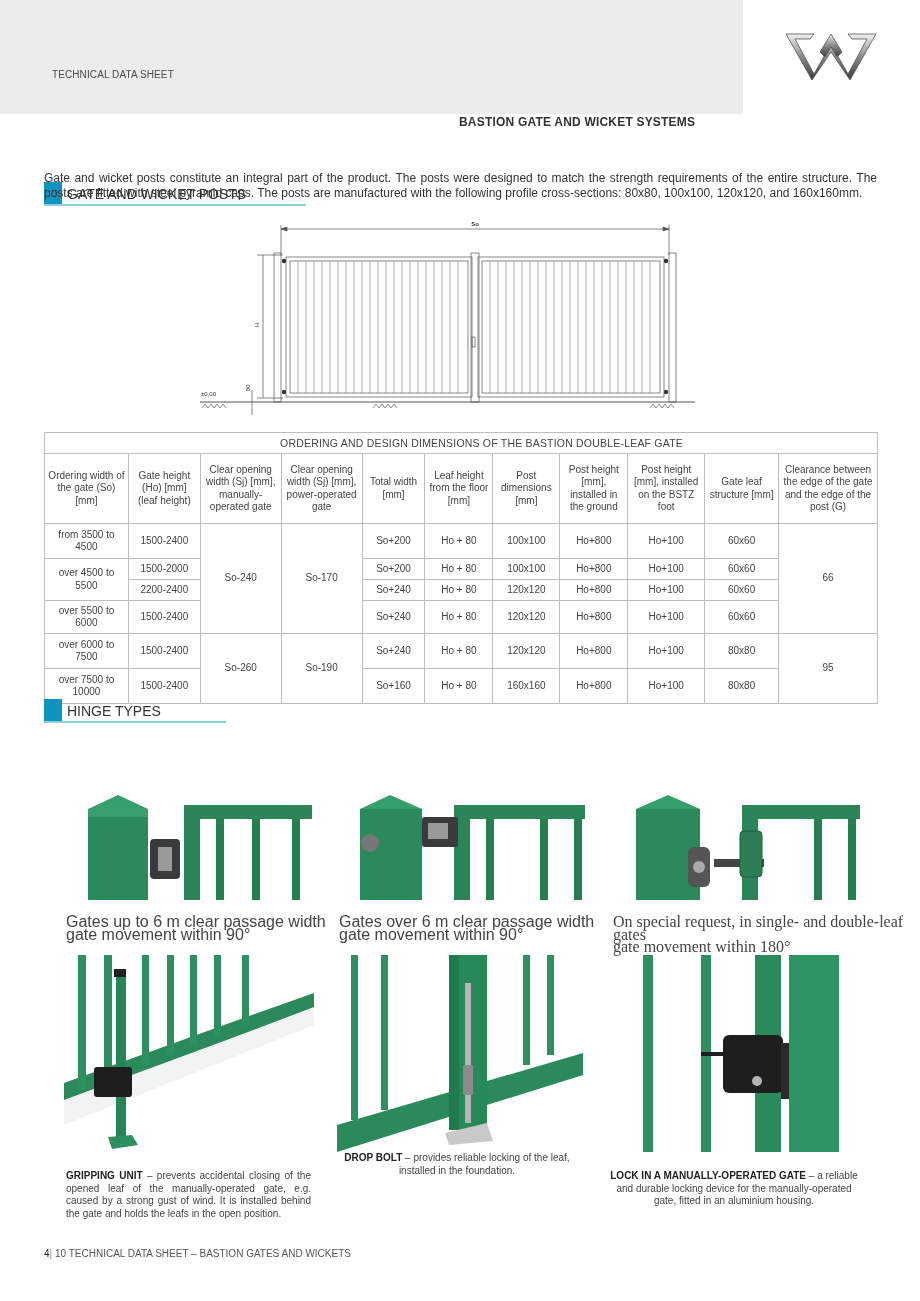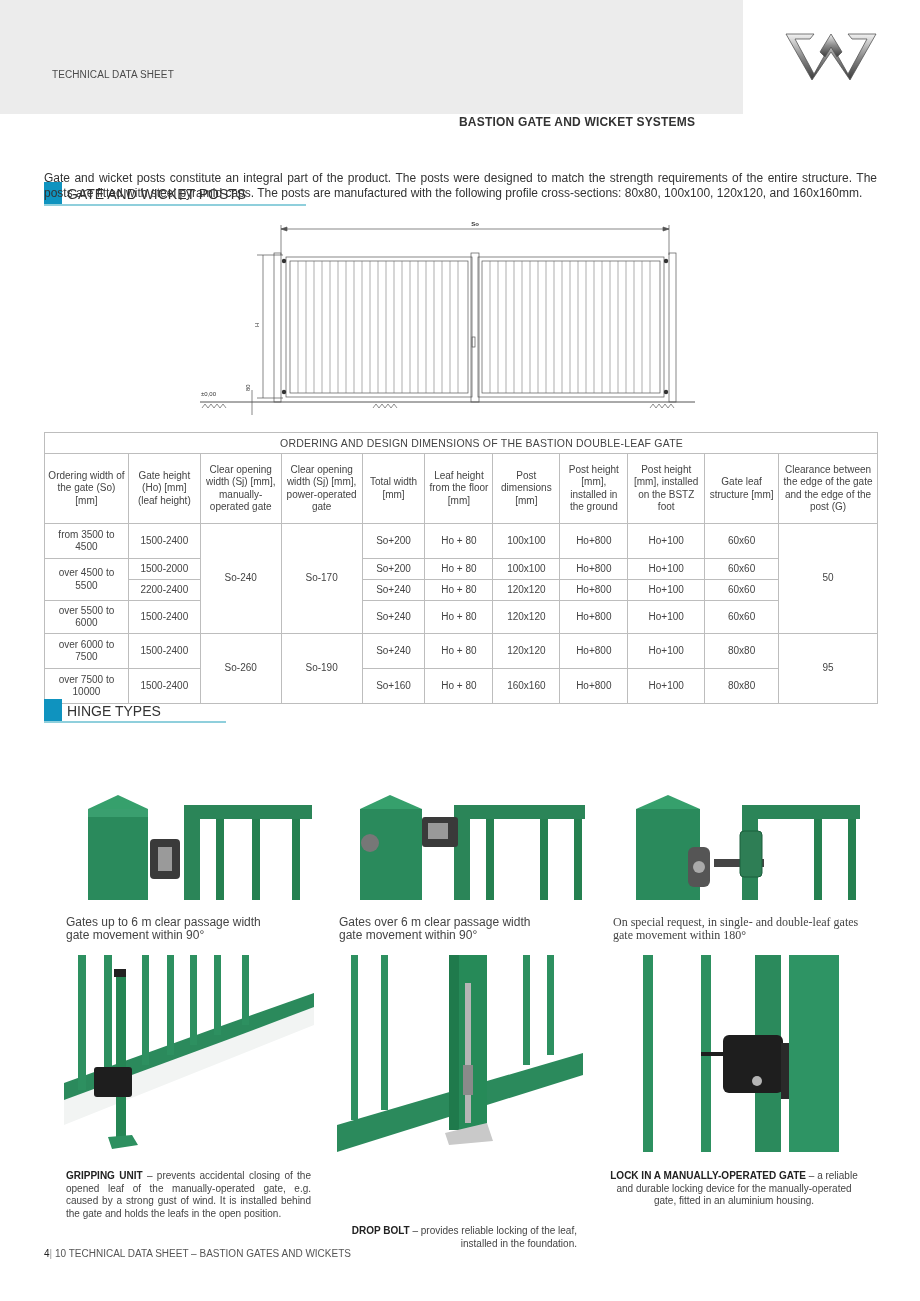--- a/index.html
+++ b/index.html
@@ -25,21 +25,21 @@
   table.dims .caption-row th { height: 21px; font-size: 10.5px; letter-spacing: 0.2px; padding-left: 44px; }
   table.dims .head-row th { height: 70px; }
   .r1 td { height: 35px; }
   .r2a td { height: 21px; }
   .r2b td { height: 21px; }
   .r3 td { height: 33px; }
   .r4 td { height: 35px; }
   .r5 td { height: 35px; }
 
   .photo { position: absolute; overflow: hidden; background: #fff; }
-  .caption { position: absolute; font-size: 12px; line-height: 12.5px; color: #444; }
+  .caption { position: absolute; font-size: 16px; line-height: 12.5px; color: #444; }
   .desc { position: absolute; font-size: 10px; line-height: 12.5px; color: #444; text-align: justify; }
   .desc b { color: #222; }
 
   .footer { position: absolute; left: 44px; top: 1248px; font-size: 10px; color: #555; }
   .footer .pg { color: #222; }
   .footer .sep { color: #999; }
   .footer .title { margin-left: 0; }
 </style>
 </head>
 <body>
@@ -191,21 +191,21 @@
     <td>from 3500 to 4500</td>
     <td>1500-2400</td>
     <td rowspan="4">So-240</td>
     <td rowspan="4">So-170</td>
     <td>So+200</td>
     <td>Ho + 80</td>
     <td>100x100</td>
     <td>Ho+800</td>
     <td>Ho+100</td>
     <td>60x60</td>
-    <td rowspan="4">50</td>
+    <td rowspan="4">66</td>
   </tr>
   <tr class="r2a">
     <td rowspan="2">over 4500 to 5500</td>
     <td>1500-2000</td>
     <td>So+200</td>
     <td>Ho + 80</td>
     <td>100x100</td>
     <td>Ho+800</td>
     <td>Ho+100</td>
     <td>60x60</td>
@@ -349,21 +349,21 @@
   <rect x="154" y="0" width="50" height="197" fill="#2e9464"></rect>
   <rect x="88" y="80" width="60" height="58" rx="6" fill="#1e1e1e"></rect>
   <rect x="146" y="88" width="8" height="56" fill="#2a2a2a"></rect>
   <rect x="66" y="97" width="50" height="4" fill="#1e1e1e"></rect>
   <circle cx="122" cy="126" r="5" fill="#b5b5b5"></circle>
 </svg>
 
 <div class="desc" style="left:66px; top:1170px; width:245px;">
   <b>GRIPPING UNIT</b><span> – prevents accidental closing of the opened leaf of the manually-operated gate, e.g. caused by a strong gust of wind. It is installed behind the gate and holds the leafs in the open position.</span>
 </div>
-<div class="desc" style="left:337px; top:1225px; width:240px; text-align:right;">
+<div class="desc" style="left:337px; top:1152px; width:240px; text-align:center;">
   <b>DROP BOLT</b><span> – provides reliable locking of the leaf, installed in the foundation.</span>
 </div>
 <div class="desc" style="left:609px; top:1170px; width:250px; text-align:center;">
   <b>LOCK IN A MANUALLY-OPERATED GATE</b><span> – a reliable and durable locking device for the manually-operated gate, fitted in an aluminium housing.</span>
 </div>
 
 <div class="footer">
   <span class="pg">4</span><span class="sep">|</span>
   <span>10</span>
   <span class="title">TECHNICAL DATA SHEET – BASTION GATES AND WICKETS</span>

